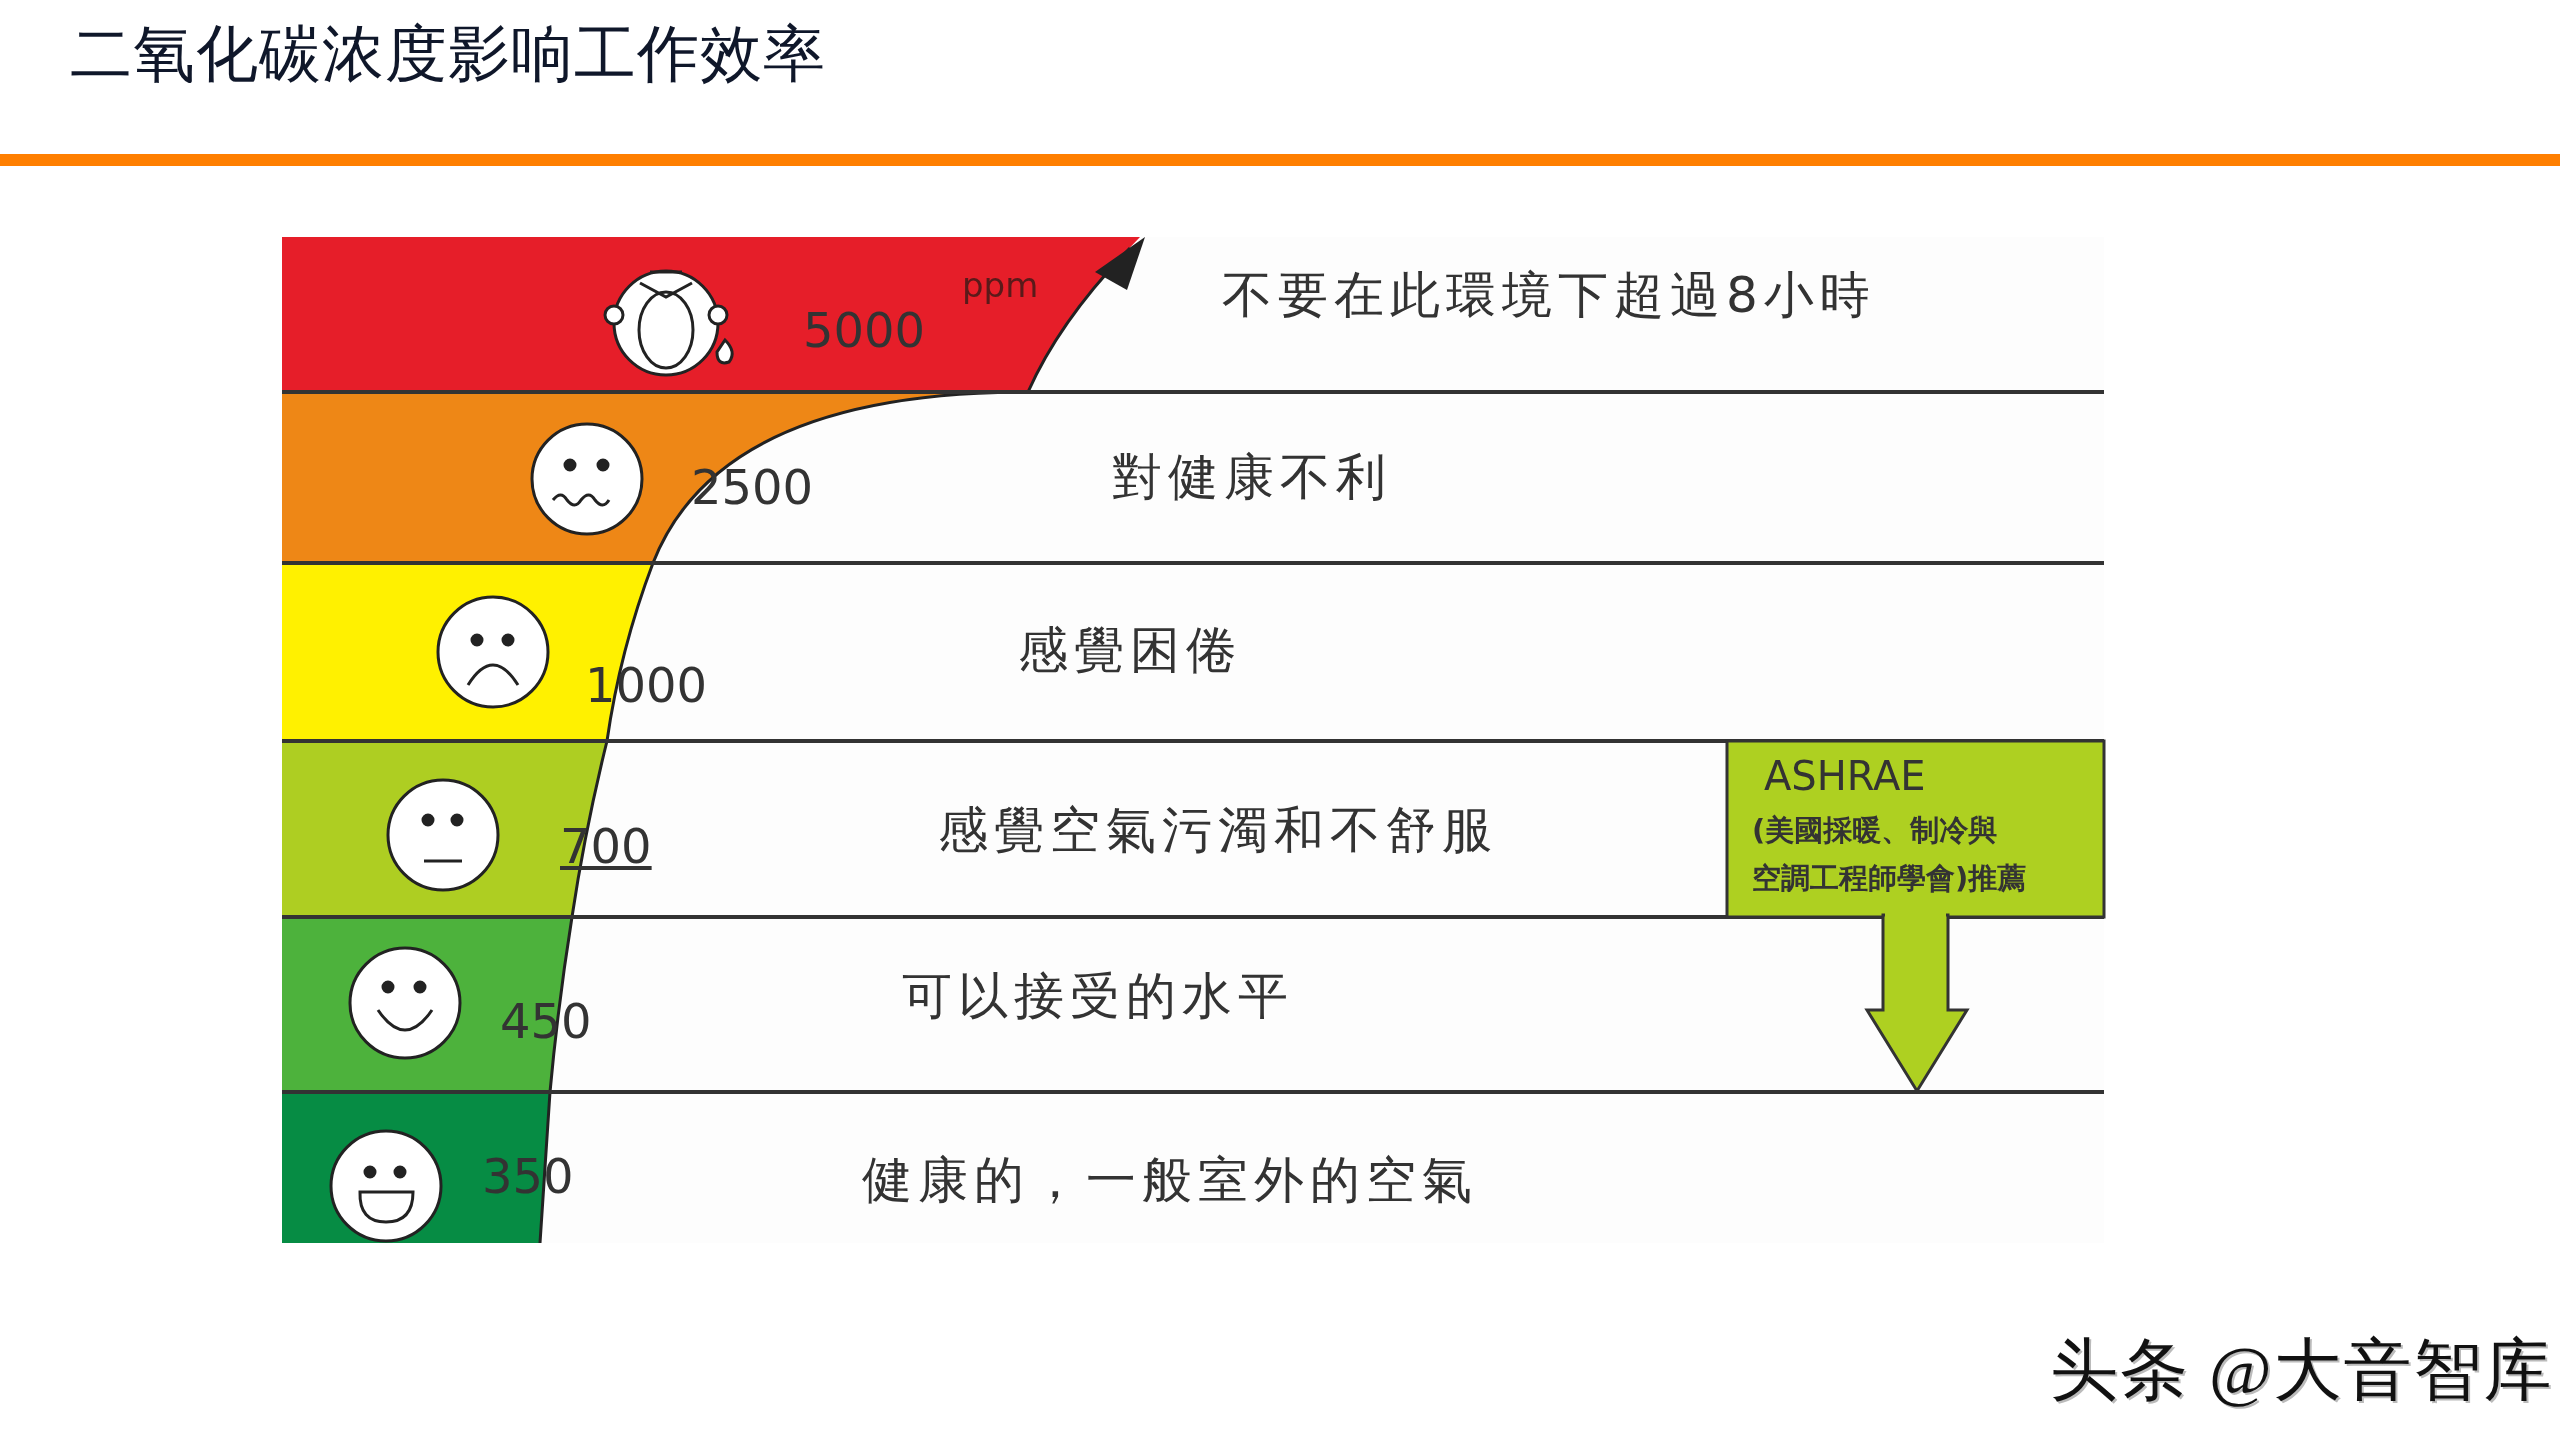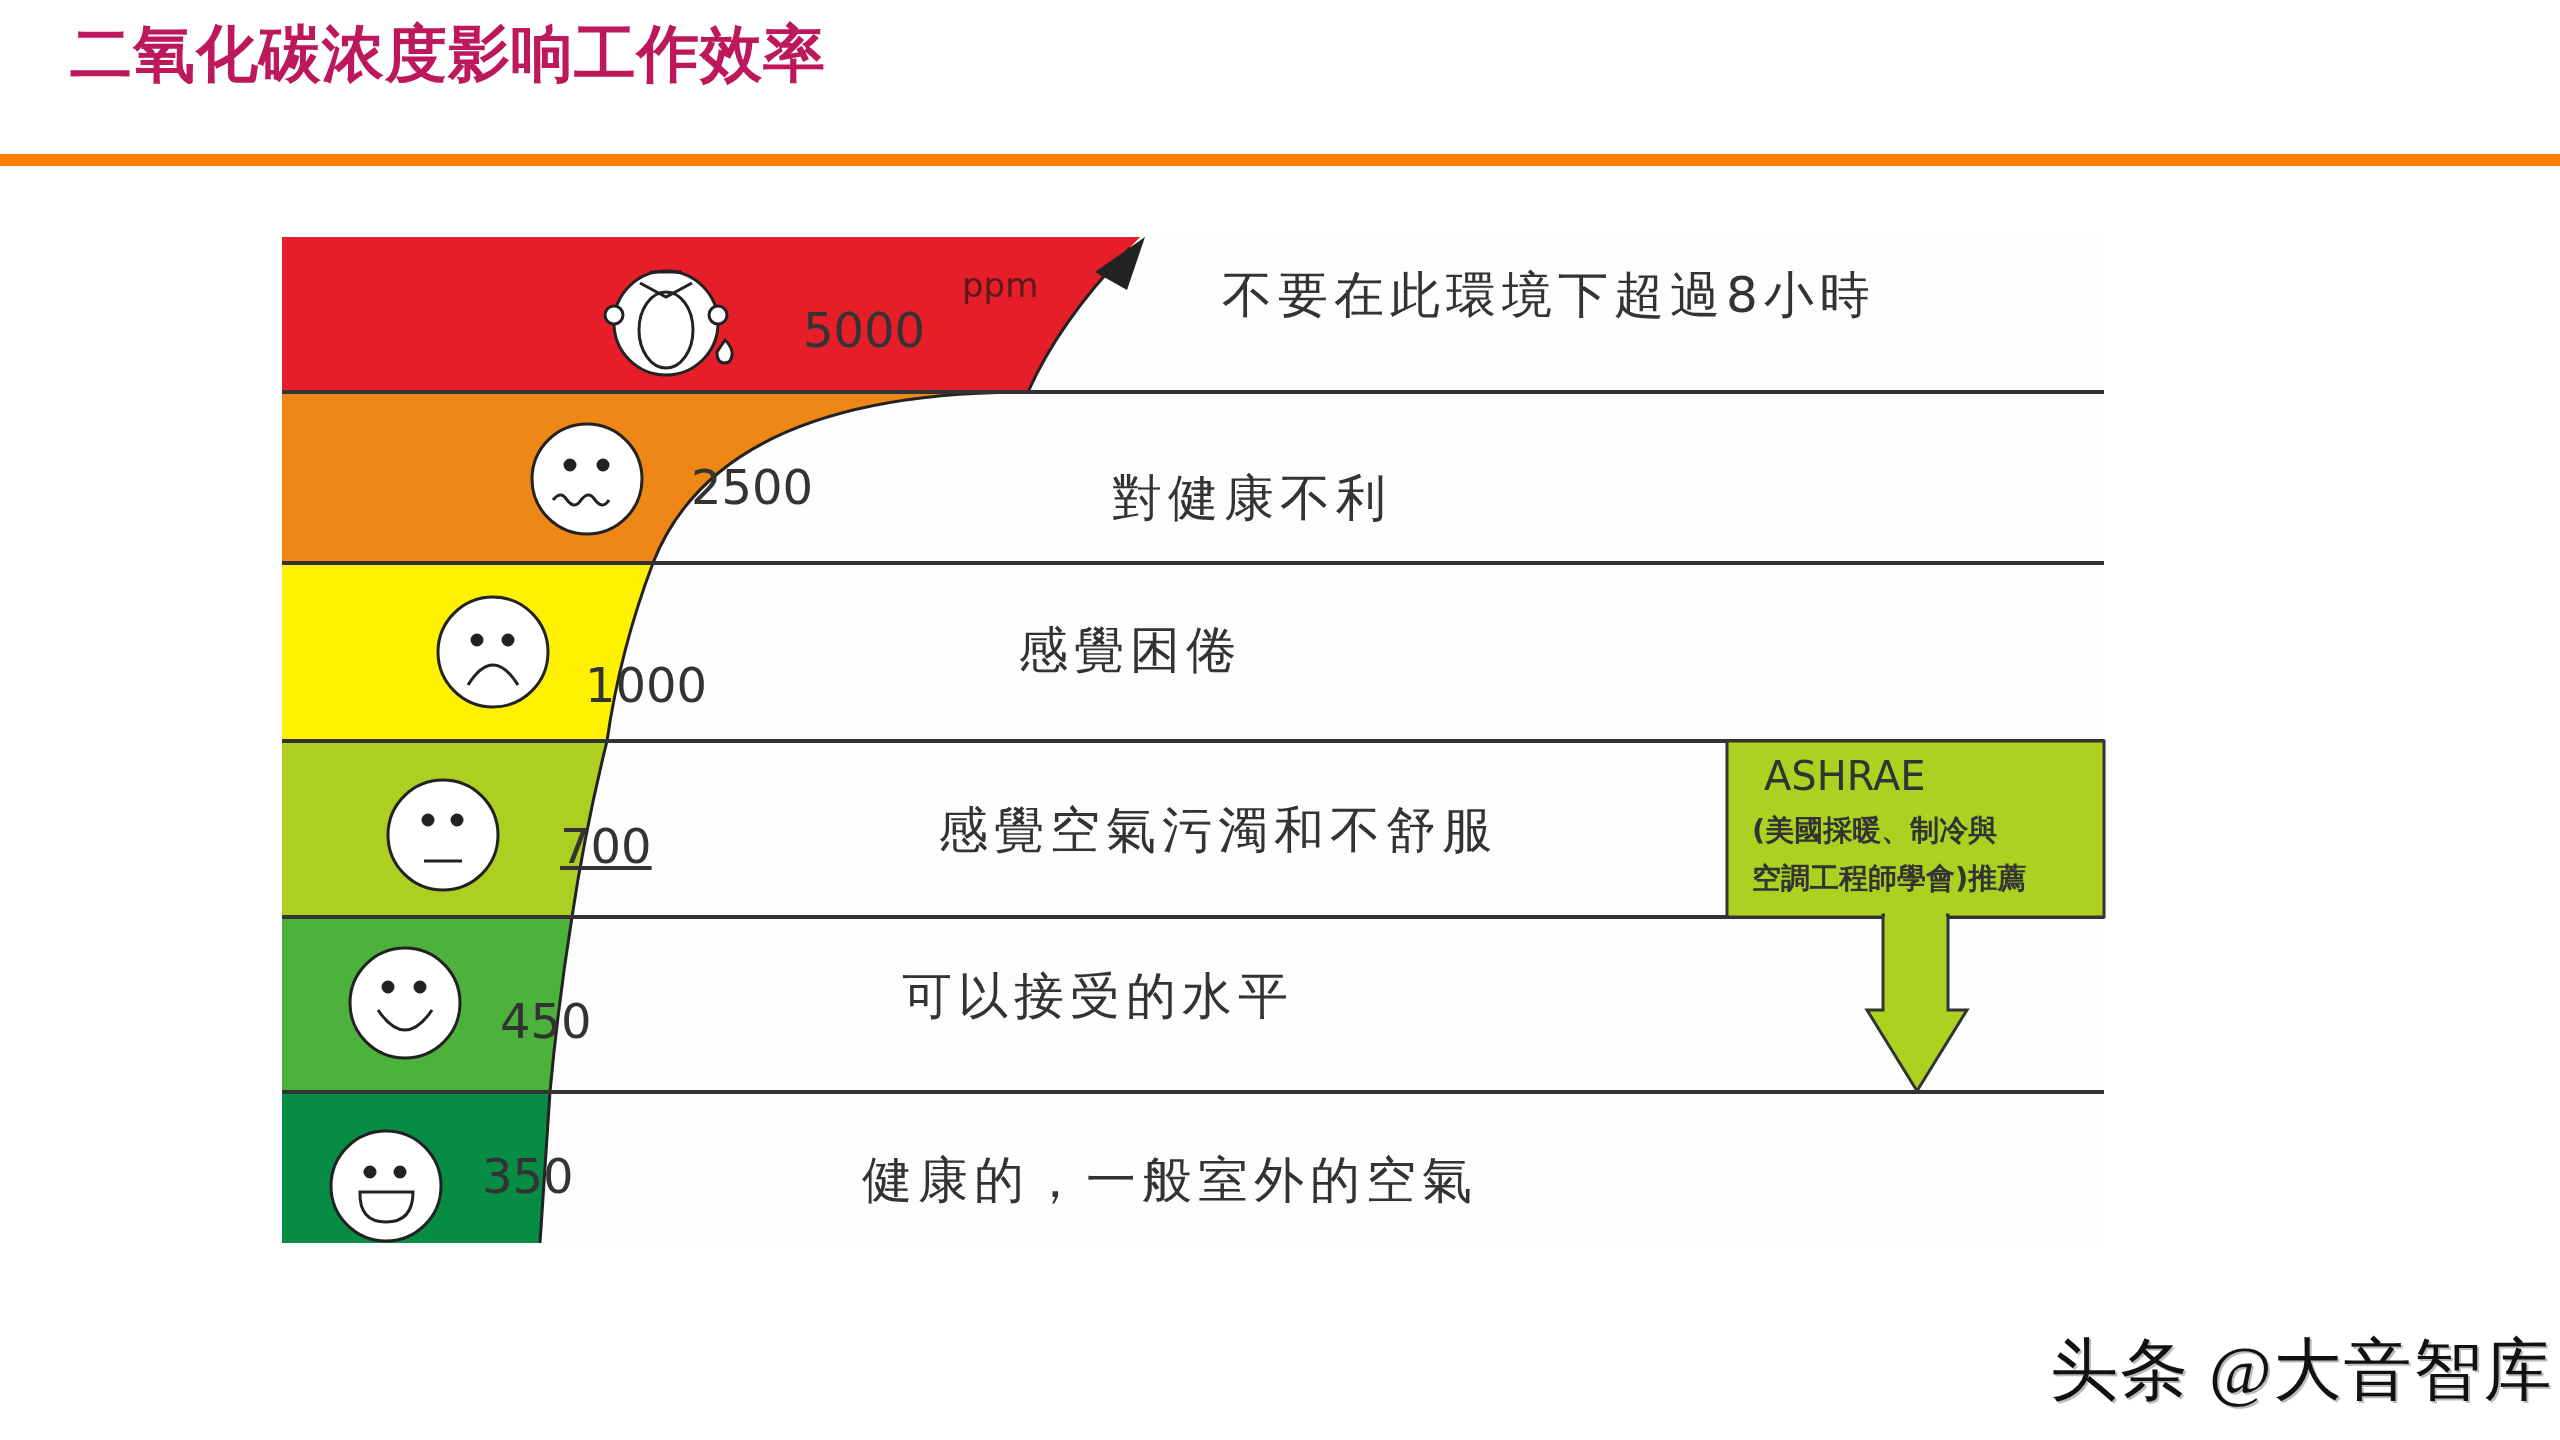--- a/index.html
+++ b/index.html
@@ -1,19 +1,19 @@
 <!DOCTYPE html>
 <html><head>
 <meta charset="utf-8">
 <style>
   html, body { margin:0; padding:0; background:#ffffff; }
   body { width:2560px; height:1440px; position:relative; overflow:hidden;
          font-family:"DejaVu Sans", "Liberation Sans", sans-serif; }
   .title { position:absolute; left:70px; top:14px; font-size:62px; line-height:80px;
-           color:#be185d; font-family:"DejaVu Serif", "Liberation Serif", serif; font-weight:bold; letter-spacing:1px; }
+           color:#0f172a; font-family:"DejaVu Serif", "Liberation Serif", serif; font-weight:normal; letter-spacing:1px; }
   .rule { position:absolute; left:0; top:154px; width:2560px; height:12px; background:#ff7f00; }
   .chart { position:absolute; left:0; top:0; width:2560px; height:1440px; }
   .desc { position:absolute; font-size:50px; color:#333; letter-spacing:6px; white-space:nowrap; line-height:60px; }
   .ppm-val { position:absolute; font-size:48px; color:#333; white-space:nowrap; line-height:56px; }
   .ppm-unit { position:absolute; font-size:34px; color:#5a1a1a; }
   .ashrae-title { position:absolute; left:1764px; top:752px; font-size:40px; color:#333; line-height:48px; }
   .ashrae-sub { position:absolute; left:1752px; font-size:29px; font-weight:bold; color:#333; line-height:44px; white-space:nowrap; }
   .watermark { position:absolute; left:2050px; top:1325px; font-size:68px; color:#111; white-space:nowrap;
                text-shadow:2px 2px 0 #bbb; letter-spacing:2px;font-family:Liberation Serif, serif; }
 </style>
@@ -114,21 +114,21 @@
 <div class="ppm-unit" style="left:962px;top:236px;margin-top:29px;">ppm</div>
 
 <div class="ppm-val" style="left:803px;top:302px;">5000</div>
 <div class="ppm-val" style="left:691px;top:459px;">2500</div>
 <div class="ppm-val" style="left:585px;top:634px;margin-top:23px;">1000</div>
 <div class="ppm-val" style="left:560px;top:818px;text-decoration:underline;">700</div>
 <div class="ppm-val" style="left:500px;top:993px;">450</div>
 <div class="ppm-val" style="left:482px;top:1148px;">350</div>
 
 <div class="desc" style="left:1222px;top:265px;">不要在此環境下超過8小時</div>
-<div class="desc" style="left:1112px;top:447px;margin-top:21px;">對健康不利</div>
+<div class="desc" style="left:1112px;top:447px;">對健康不利</div>
 <div class="desc" style="left:1018px;top:620px;">感覺困倦</div>
 <div class="desc" style="left:938px;top:800px;">感覺空氣污濁和不舒服</div>
 <div class="desc" style="left:902px;top:966px;">可以接受的水平</div>
 <div class="desc" style="left:862px;top:1150px;">健康的，一般室外的空氣</div>
 
 <div class="ashrae-title">ASHRAE</div>
 <div class="ashrae-sub" style="top:808px;">(美國採暖、制冷與</div>
 <div class="ashrae-sub" style="top:856px;">空調工程師學會)推薦</div>
 
 <div class="watermark">头条 @大音智库</div>

